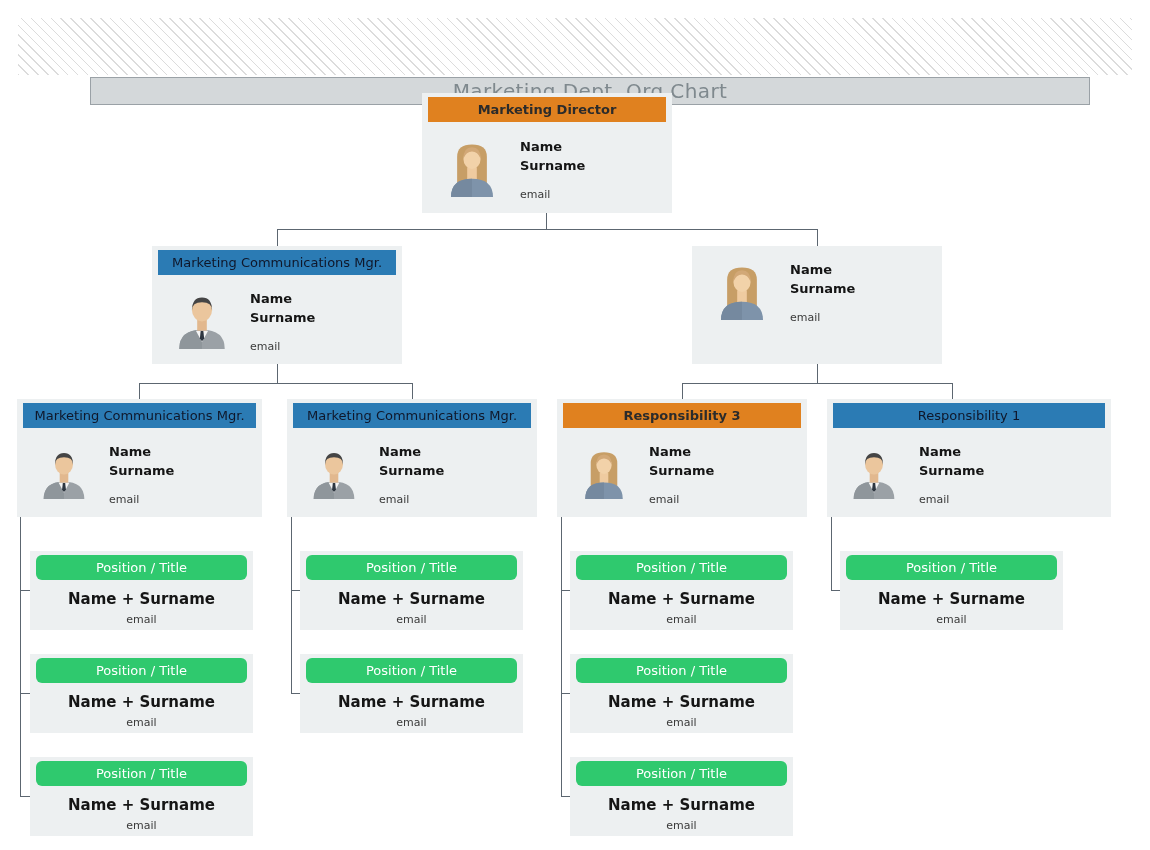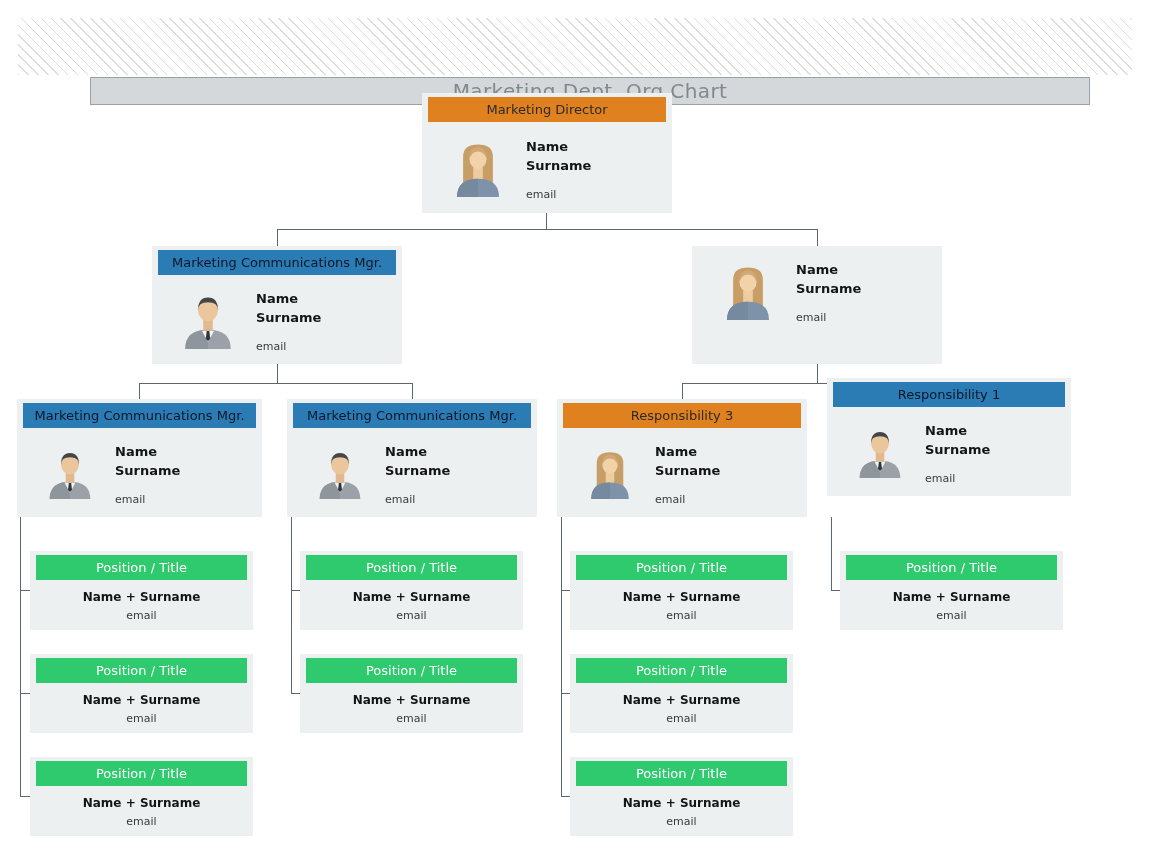--- a/index.html
+++ b/index.html
@@ -19,32 +19,32 @@
     display:flex; align-items:center; justify-content:center;
     font-size:20px; color:#7F898E; letter-spacing:.4px;margin-top:47px;
   }
 
   
   .line { position:absolute; background:var(--connector,#5C6670); }
 
   
   .card { position:absolute; background:var(--card-bg,#EDF0F1); }
   .hdr { margin:4px 6px 0 6px; height:25px; line-height:25px; text-align:center; font-size:13px; white-space:nowrap; overflow:hidden; }
-  .hdr.orange { background:var(--header-orange,#E0811F); color:#2B2B2B; }
+  .hdr.orange { background:var(--header-orange,#E0811F); color:#2B2B2B;font-weight:bold; }
   .hdr.blue   { background:var(--header-blue,#2B7BB4); color:#0f172a; }
-  .hdr.green  { background:var(--header-green,#2FC96E); color:#ffffff; }
-
-  .card-body { display:flex; align-items:center; height:calc(100% - 29px); padding:2px 8px 0 28px; }
+  .hdr.green  { background:var(--header-green,#2FC96E); color:#ffffff;border-radius:6px; }
+
+  .card-body { display:flex; align-items:center; height:calc(100% - 29px); padding:2px 8px 0 22px; }
   .av-lg { width:56px; height:62px; flex:0 0 auto; }
   .av-sm { width:50px; height:56px; flex:0 0 auto; }
   .person { margin-left:20px; }
   .pname  { font-weight:bold; font-size:13px; line-height:19px; color:#151515; }
   .pemail { font-size:11px; color:#3A3A3A; margin-top:13px; }
 
-  .pos-name  { text-align:center; font-weight:bold; font-size:12px; color:#151515; margin-top:10px; }
+  .pos-name  { text-align:center; font-weight:bold; font-size:15px; color:#151515; margin-top:10px; }
   .pos-email { text-align:center; font-size:11px; color:#3A3A3A; margin-top:5px; }
 </style>
 </head>
 <body>
 
 <svg width="0" height="0" style="position:absolute" aria-hidden="true">
   <defs>
     <g id="av-man">
       <path d="M6,64 Q6,42 32,42 Q58,42 58,64 Z" fill="#9BA1A6"></path>
       <path d="M6,64 Q6,42 32,42 L32,64 Z" fill="#8F969B"></path>
@@ -172,21 +172,21 @@
           <use href="#av-woman"></use>
         </svg>
       <div class="person">
         <div class="pname">Name</div>
         <div class="pname">Surname</div>
         <div class="pemail">email</div>
       </div>
     </div>
   </div>
 
-  <div class="card" style="left:827px;top:378px;width:244px;height:118px">
+  <div class="card" style="left:827px;top:399px;width:284px;height:118px">
     <div class="hdr blue">Responsibility 1</div>
     <div class="card-body">
       <svg class="av-sm" viewBox="0 0 64 64">
           <use href="#av-man"></use>
         </svg>
       <div class="person">
         <div class="pname">Name</div>
         <div class="pname">Surname</div>
         <div class="pemail">email</div>
       </div>

